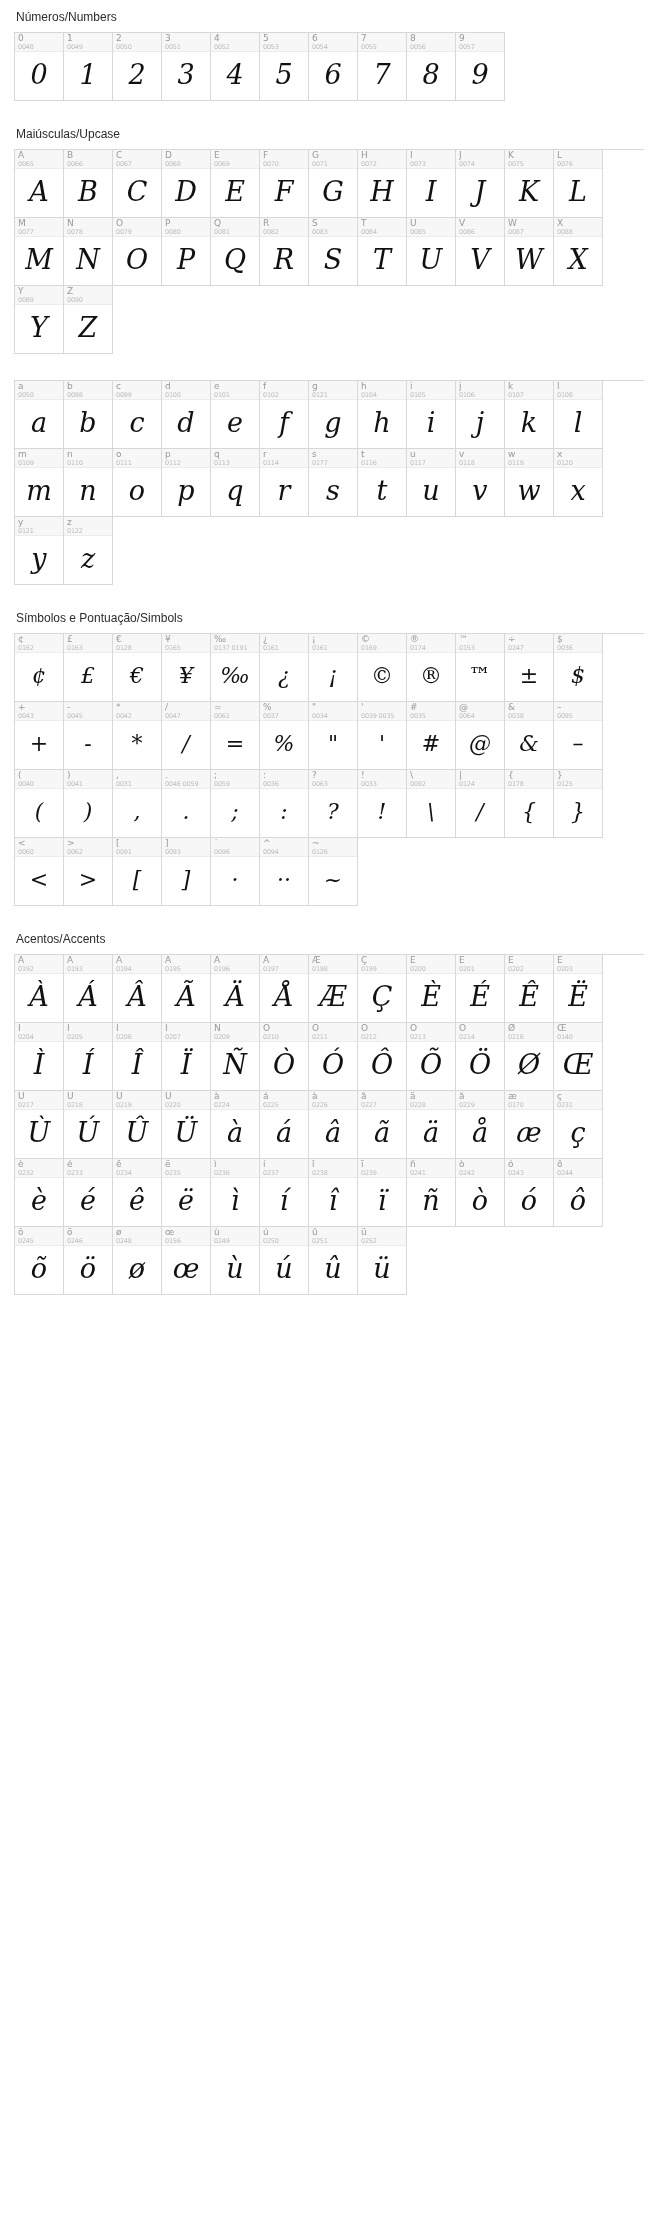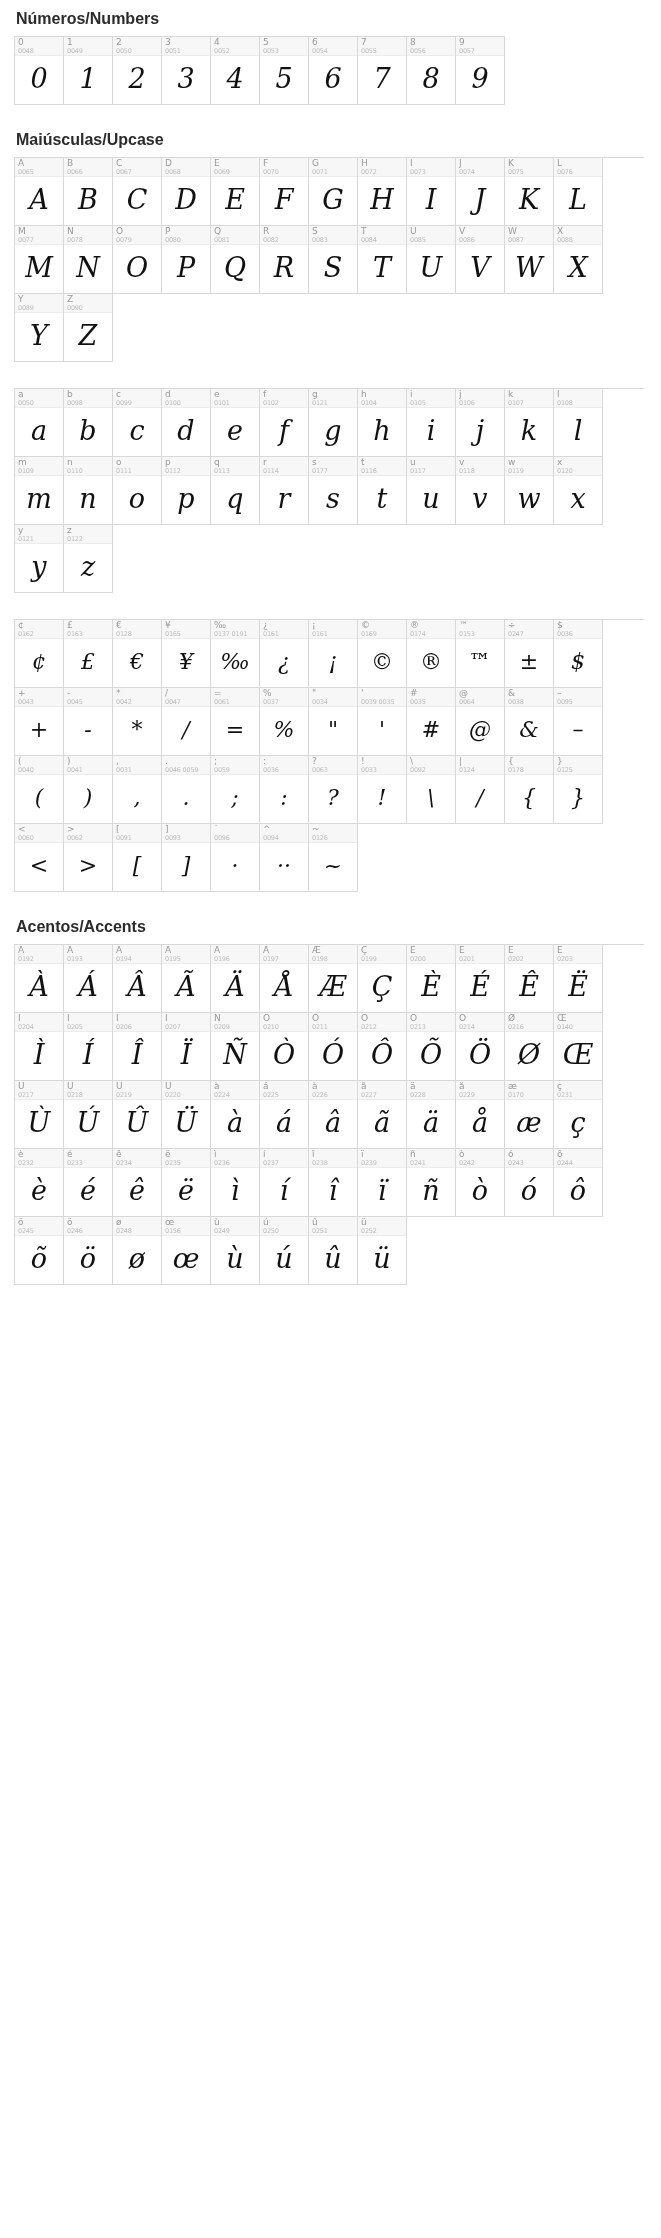--- a/index.html
+++ b/index.html
@@ -13,24 +13,24 @@
     width: 661px;
     min-height: 2238px;
     padding: 0;
   }
   .page {
     width: 661px;
     padding: 10px 14px 20px 14px;
   }
   .section { margin-bottom: 26px; }
   .section-title {
-    font-size: 16px;
+    font-size: 12px;
     color: #2b2b2b;
     margin: 0 0 8px 2px;
-    font-weight: bold;
+    font-weight: normal;
   }
   .grid {
     display: flex;
     flex-wrap: wrap;
     border-left: 1px solid #d8d8d8;
     border-top: 1px solid #d8d8d8;
     width: max-content;
     max-width: 630px;
     background: #fff;
   }
@@ -533,20 +533,21 @@
           <div class="cell">
             <div class="hdr">
               <span class="ch">z</span>
               <span class="code">0122</span>
             </div>
             <div class="glyph">z</div>
           </div>
         </div>
       </div>
       <div class="section">
+        <div class="section-title">Símbolos e Pontuação/Simbols</div>
         <div class="grid">
           <div class="cell">
             <div class="hdr">
               <span class="ch">¢</span>
               <span class="code">0162</span>
             </div>
             <div class="glyph small">¢</div>
           </div>
           <div class="cell">
             <div class="hdr">

